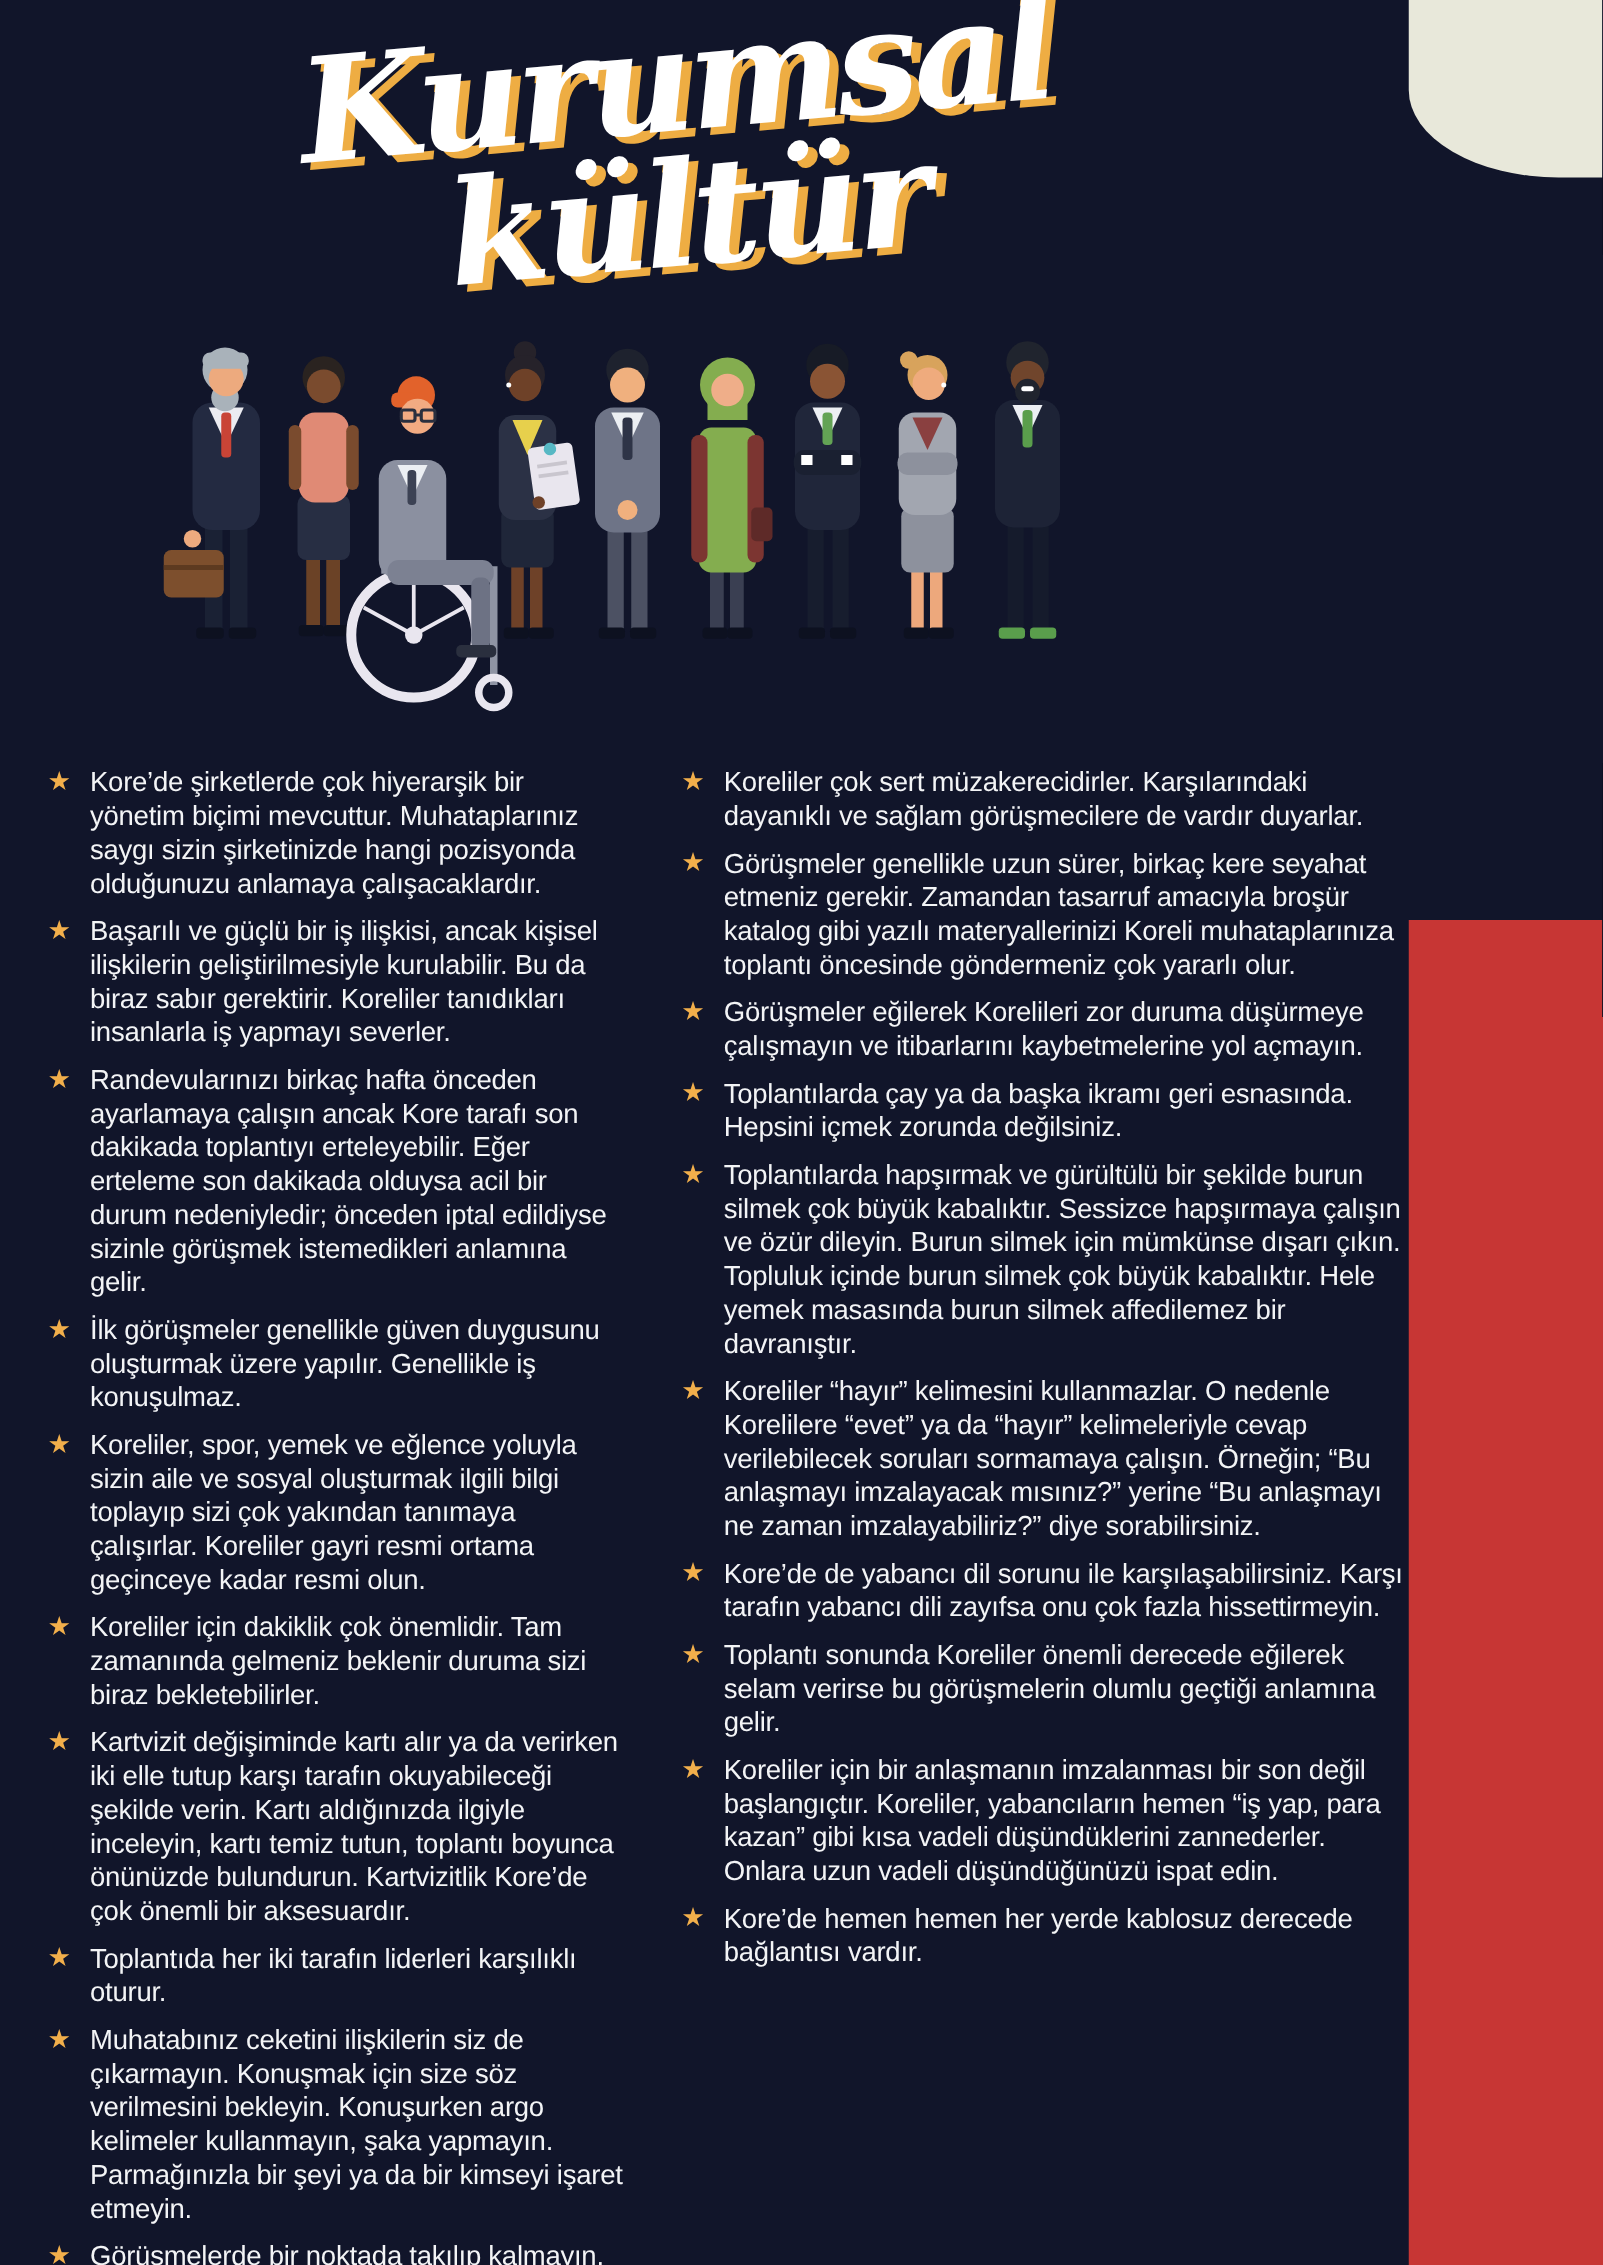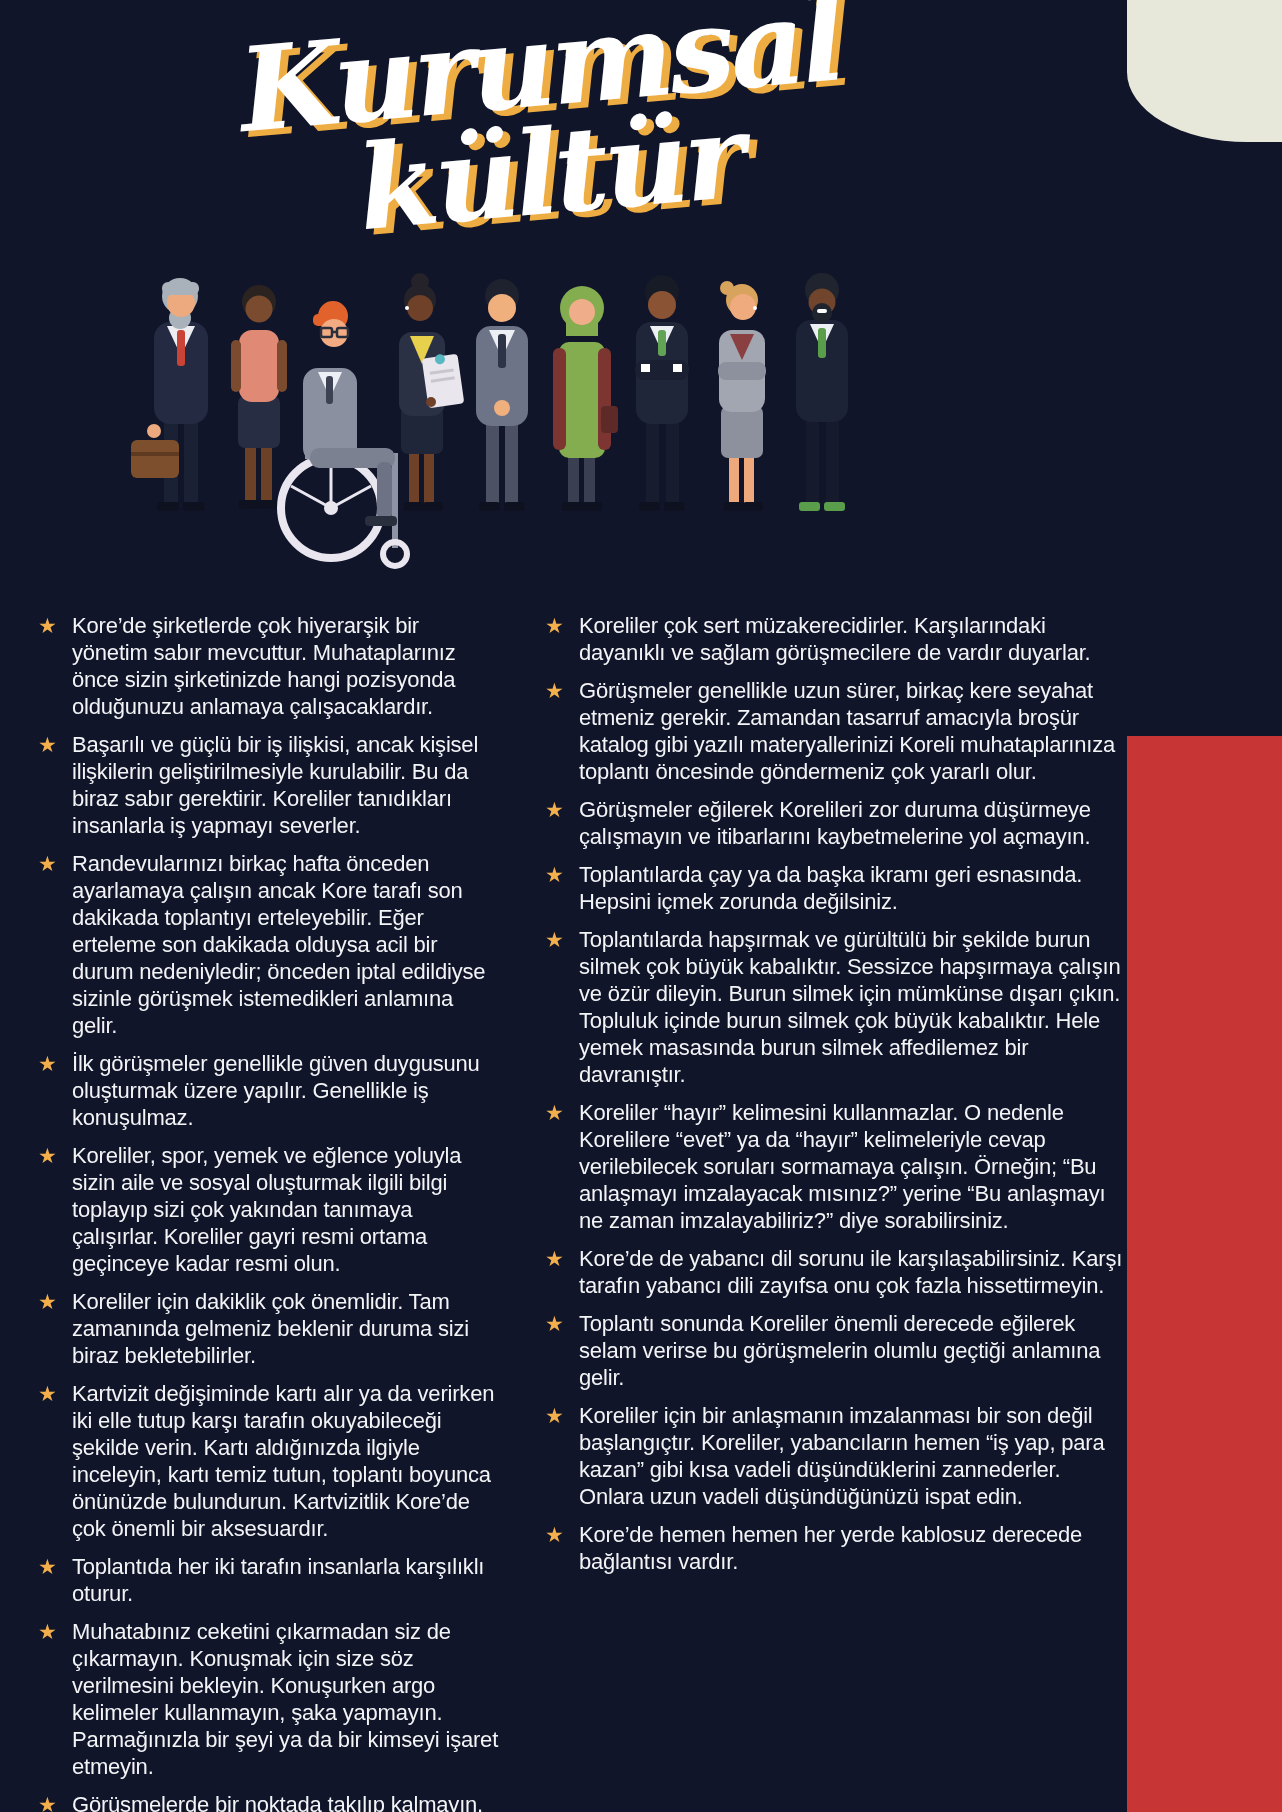--- a/index.html
+++ b/index.html
@@ -219,21 +219,21 @@
       <circle cx="717" cy="46" r="13.5" fill="#70452c"></circle>
       <circle cx="717" cy="57" r="10" fill="#20242e"></circle>
       <rect x="712" y="53" width="10" height="4" rx="2" fill="#ffffff"></rect>
     </g>
   </svg>
 
   <div class="cols">
     <ul class="col col-left">
         <li>
           <span class="star">★</span>
-          <span class="item-text">Kore’de şirketlerde çok hiyerarşik bir yönetim sabır mevcuttur. Muhataplarınız önce sizin şirketinizde hangi pozisyonda olduğunuzu anlamaya çalışacaklardır.</span>
+          <span class="item-text">Kore’de şirketlerde çok hiyerarşik bir yönetim biçimi mevcuttur. Muhataplarınız saygı sizin şirketinizde hangi pozisyonda olduğunuzu anlamaya çalışacaklardır.</span>
         </li>
         <li>
           <span class="star">★</span>
           <span class="item-text">Başarılı ve güçlü bir iş ilişkisi, ancak kişisel ilişkilerin geliştirilmesiyle kurulabilir. Bu da biraz sabır gerektirir. Koreliler tanıdıkları insanlarla iş yapmayı severler.</span>
         </li>
         <li>
           <span class="star">★</span>
           <span class="item-text">Randevularınızı birkaç hafta önceden ayarlamaya çalışın ancak Kore tarafı son dakikada toplantıyı erteleyebilir. Eğer erteleme son dakikada olduysa acil bir durum nedeniyledir; önceden iptal edildiyse sizinle görüşmek istemedikleri anlamına gelir.</span>
         </li>
         <li>
@@ -247,25 +247,25 @@
         <li>
           <span class="star">★</span>
           <span class="item-text">Koreliler için dakiklik çok önemlidir. Tam zamanında gelmeniz beklenir duruma sizi biraz bekletebilirler.</span>
         </li>
         <li>
           <span class="star">★</span>
           <span class="item-text">Kartvizit değişiminde kartı alır ya da verirken iki elle tutup karşı tarafın okuyabileceği şekilde verin. Kartı aldığınızda ilgiyle inceleyin, kartı temiz tutun, toplantı boyunca önünüzde bulundurun. Kartvizitlik Kore’de çok önemli bir aksesuardır.</span>
         </li>
         <li>
           <span class="star">★</span>
-          <span class="item-text">Toplantıda her iki tarafın insanlarla karşılıklı oturur.</span>
-        </li>
-        <li>
-          <span class="star">★</span>
-          <span class="item-text">Muhatabınız ceketini çıkarmadan siz de çıkarmayın. Konuşmak için size söz verilmesini bekleyin. Konuşurken argo kelimeler kullanmayın, şaka yapmayın. Parmağınızla bir şeyi ya da bir kimseyi işaret etmeyin.</span>
+          <span class="item-text">Toplantıda her iki tarafın liderleri karşılıklı oturur.</span>
+        </li>
+        <li>
+          <span class="star">★</span>
+          <span class="item-text">Muhatabınız ceketini ilişkilerin siz de çıkarmayın. Konuşmak için size söz verilmesini bekleyin. Konuşurken argo kelimeler kullanmayın, şaka yapmayın. Parmağınızla bir şeyi ya da bir kimseyi işaret etmeyin.</span>
         </li>
         <li>
           <span class="star">★</span>
           <span class="item-text">Görüşmelerde bir noktada takılıp kalmayın. O konuyu daha sonra görüşmek üzere atlayın.</span>
         </li>
       </ul>
     <ul class="col col-right">
         <li>
           <span class="star">★</span>
           <span class="item-text">Koreliler çok sert müzakerecidirler. Karşılarındaki dayanıklı ve sağlam görüşmecilere de vardır duyarlar.</span>

